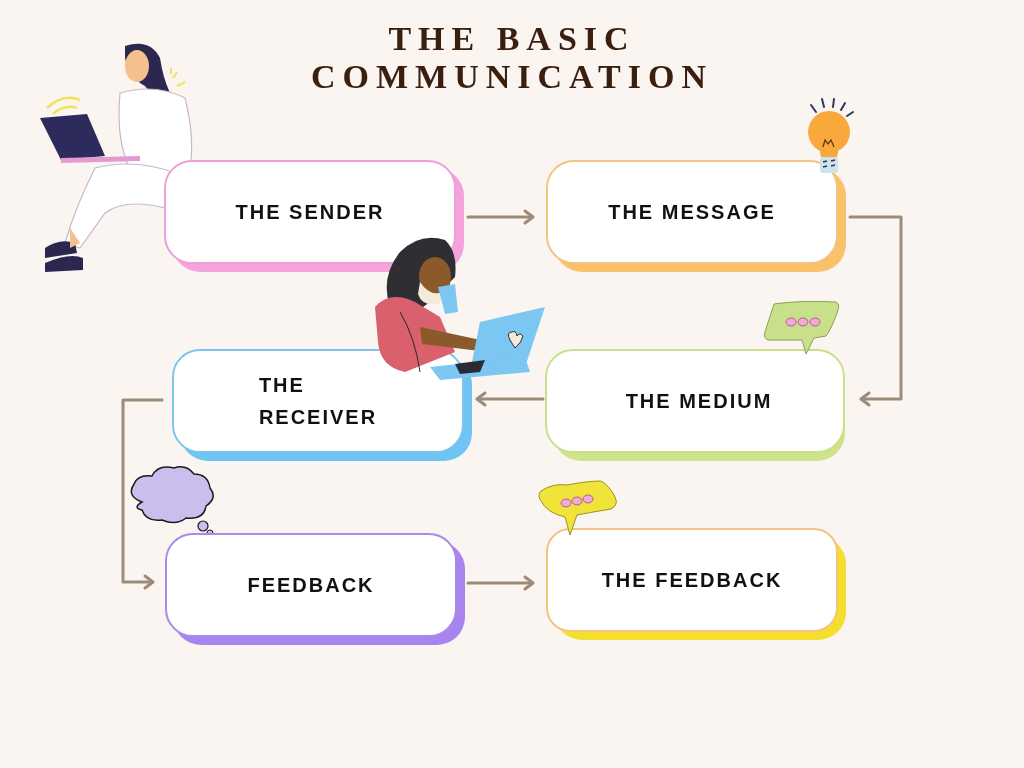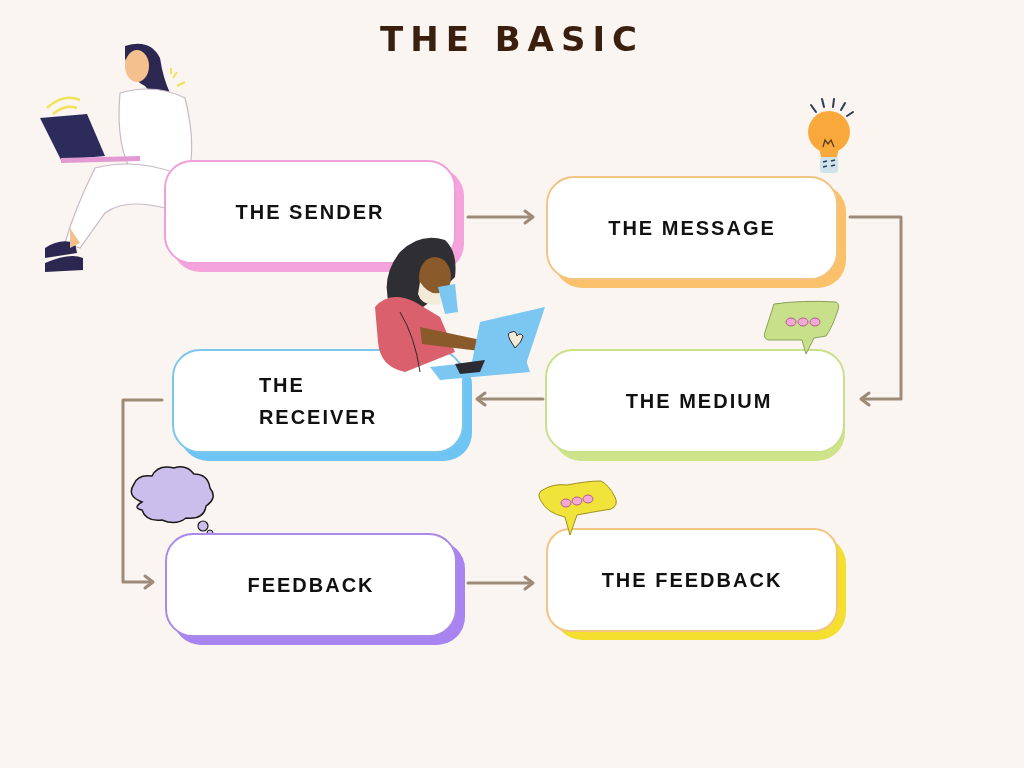--- a/index.html
+++ b/index.html
@@ -7,21 +7,21 @@
     width:1024px; height:768px; position:relative; overflow:hidden;
     background:#faf5f0;
     font-family:"Liberation Sans", "DejaVu Sans", sans-serif;
   }
   .title {
     position:absolute; left:262px; top:20px; width:500px;
     text-align:center; color:#3a1f0e;
     font-family:"DejaVu Sans", "Liberation Sans", sans-serif;
     font-weight:bold; font-size:34px; letter-spacing:7px; line-height:38px;
   }
-  .title div { white-space:nowrap; }
+  .title div { white-space:nowrap;font-family:Liberation Serif, serif; }
   .card {
     position:absolute; width:292px; height:104px;
   }
   .card .shadow {
     position:absolute; left:8px; top:8px; width:292px; height:104px;
     border-radius:28px;
   }
   .card .face {
     position:absolute; left:0; top:0; width:288px; height:100px;
     background:#fff; border-radius:28px; border:2px solid;
@@ -32,20 +32,21 @@
     font-weight:bold; font-size:20px; letter-spacing:2px; color:#111;
     line-height:32px;
   }
   svg { position:absolute; overflow:visible; }
 </style>
 </head>
 <body>
 
 <div class="title">
   <div>THE BASIC</div>
+  <div>COMMUNICATION</div>
 </div>
 
 <svg width="1024" height="768" style="left:0;top:0;">
   <g stroke="#9e8a78" stroke-width="3" fill="none" stroke-linecap="round" stroke-linejoin="round">
 
     <line x1="468" y1="217" x2="532" y2="217"></line>
     <polyline points="525,211 533,217 525,223"></polyline>
 
     <polyline points="850,217 901,217 901,399 862,399"></polyline>
     <polyline points="869,393 861,399 869,405"></polyline>
@@ -83,21 +84,21 @@
   <path d="M36,120 L115,118 L115,123 L36,125 Z" fill="#e39ad2"></path>
 </svg>
 
 <div class="card" style="left:164px;top:160px;">
   <div class="shadow" style="background:#f5a3dc;"></div>
   <div class="face" style="border-color:#f0a0d8;">
     <span class="label">THE SENDER</span>
   </div>
 </div>
 
-<div class="card" style="left:546px;top:176px;border-radius:9px;">
+<div class="card" style="left:546px;top:160px;border-radius:9px;">
   <div class="shadow" style="background:#fbc06a;"></div>
   <div class="face" style="border-color:#f2c483;">
     <span class="label">THE MESSAGE</span>
   </div>
 </div>
 
 <svg width="70" height="90" style="left:795px;top:95px;">
   <g stroke="#2b3a55" stroke-width="2" stroke-linecap="round">
     <line x1="16" y1="10" x2="21" y2="17"></line>
     <line x1="27" y1="4" x2="29" y2="12"></line>

